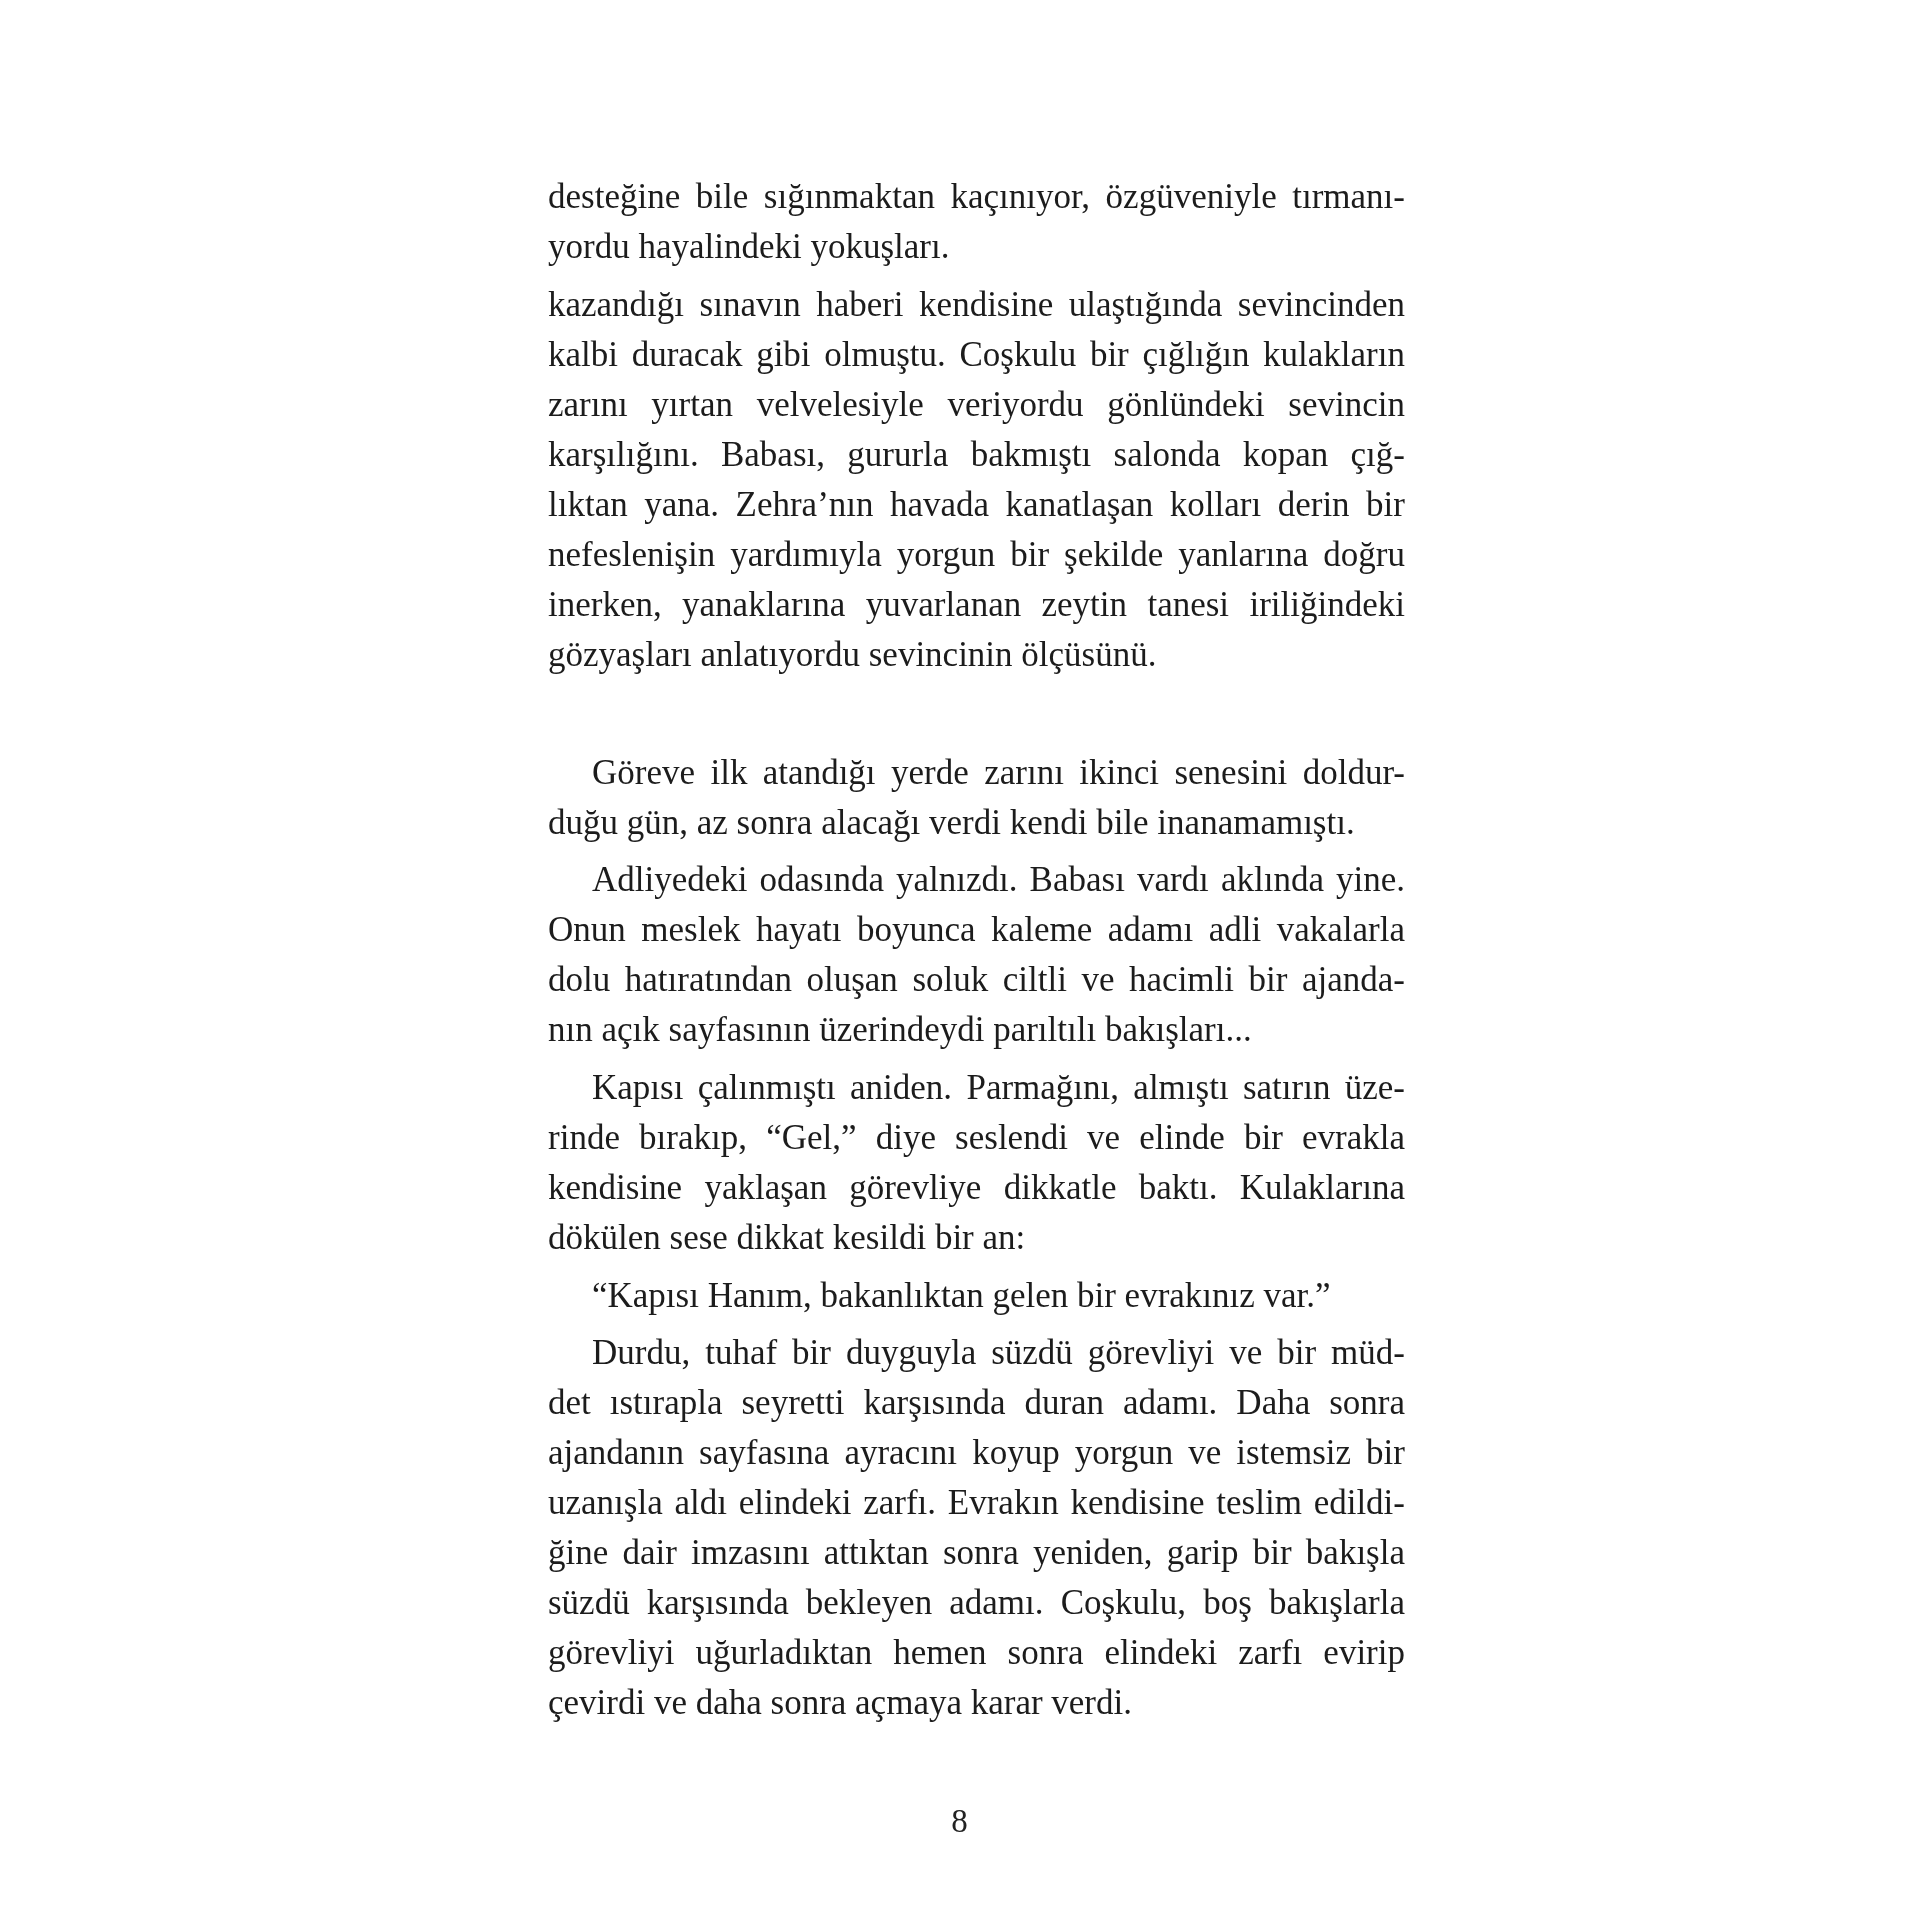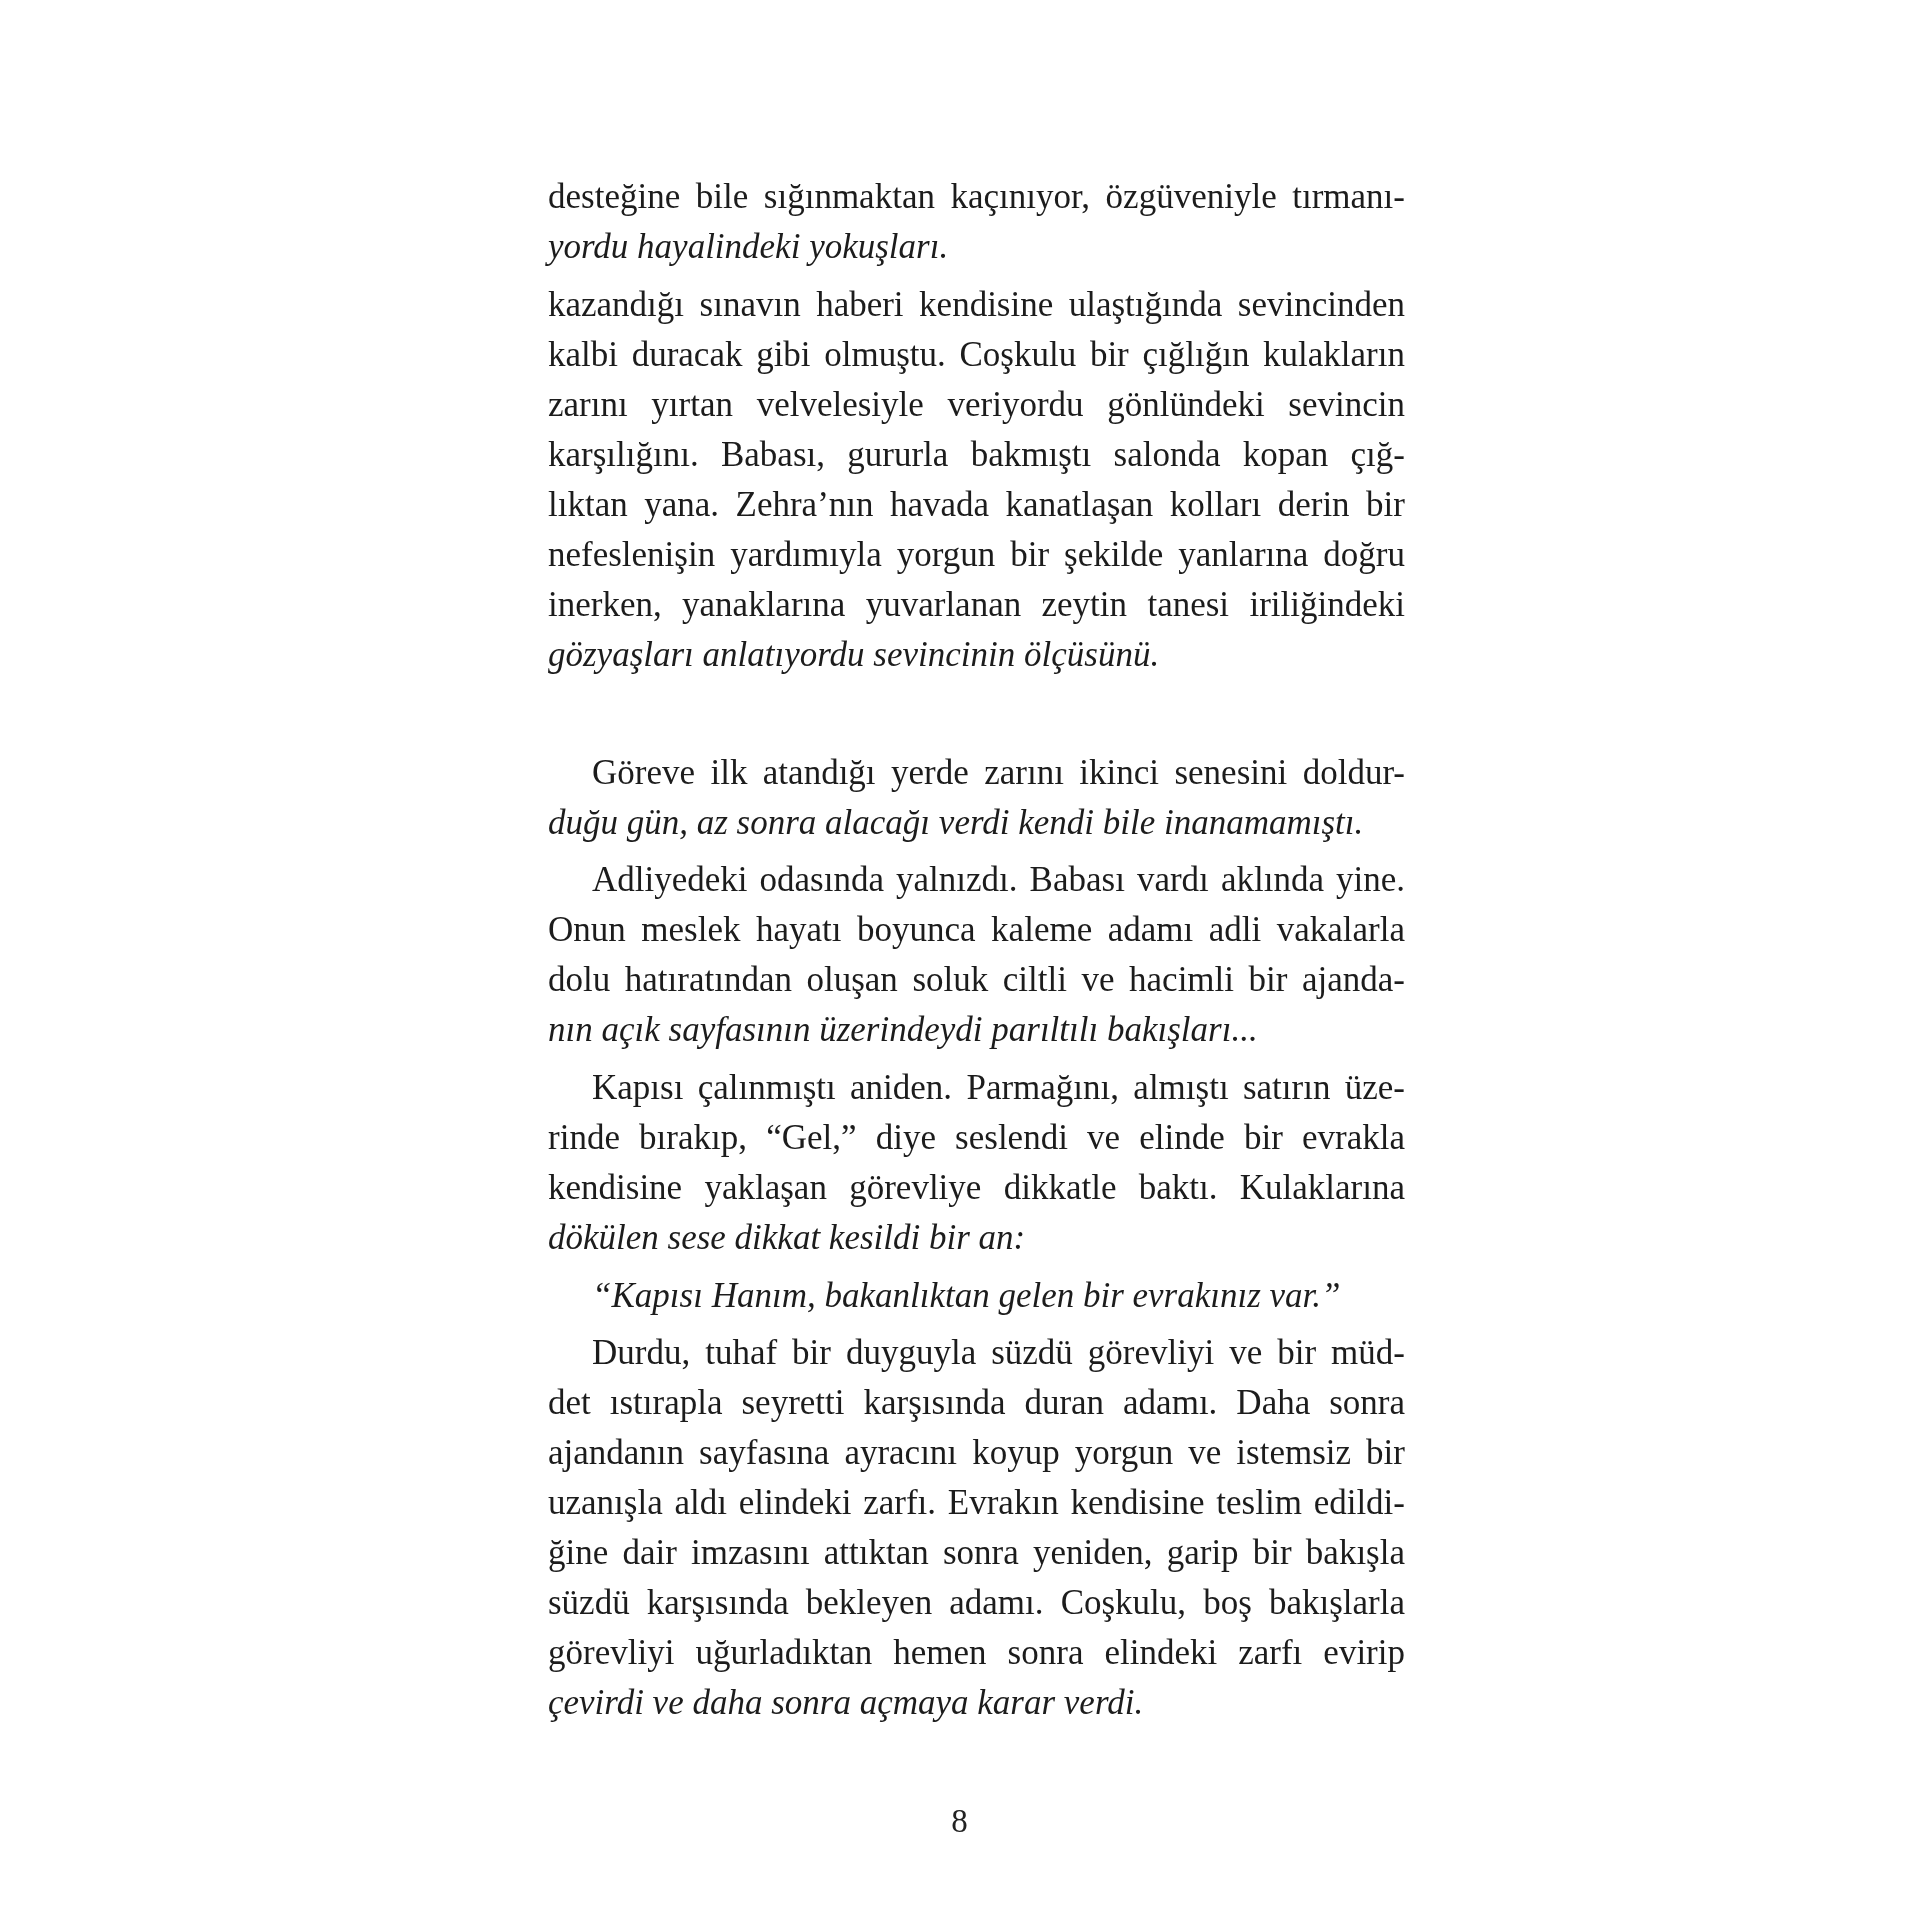--- a/index.html
+++ b/index.html
@@ -27,21 +27,21 @@
   }
   .para { margin: 0; }
   .para + .para { margin-top: 7.7px; }
   .para.section-break { margin-top: 68px; }
   .ln {
     display: block;
     text-align: justify;
     text-align-last: justify;
     white-space: normal;
   }
-  .ln.end { text-align-last: left; font-style: italic; }
+  .ln.end { text-align-last: left; }
   .ln.ind { text-indent: 44px; }
   .page-number {
     position: absolute;
     left: 531px;
     top: 1802px;
     width: 857px;
     text-align: center;
     font-size: 33px;
     line-height: 39px;
     color: #222222;

